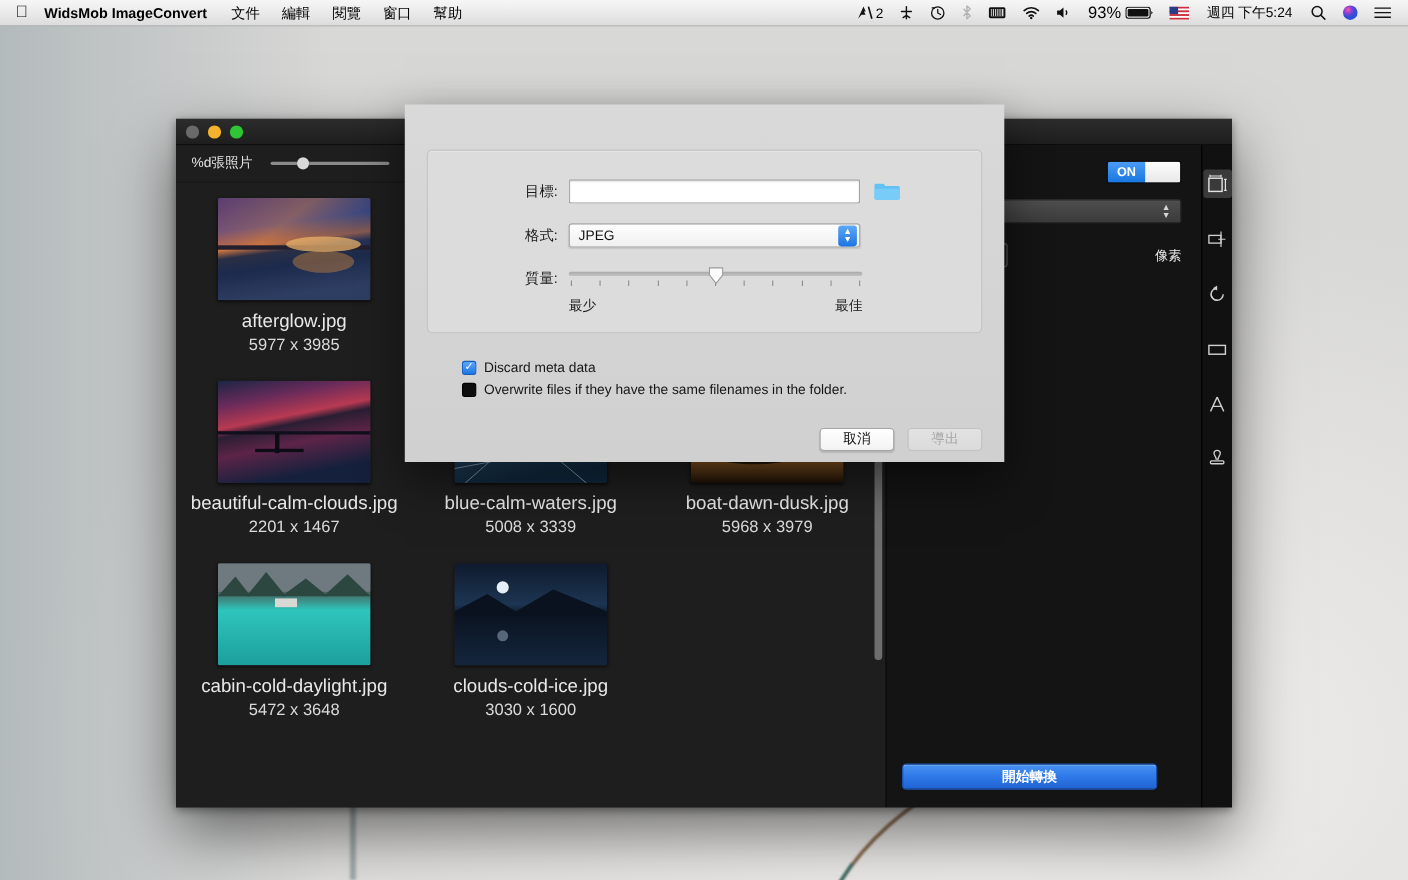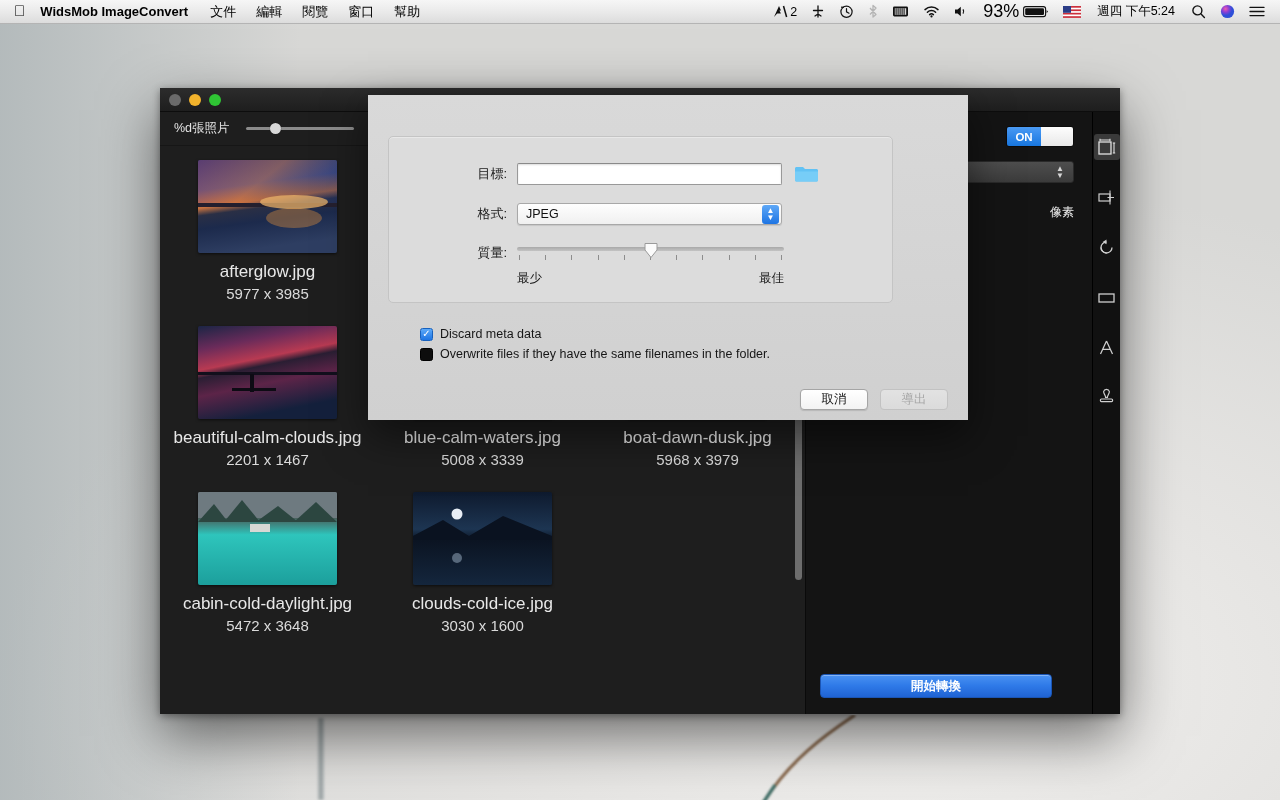--- a/index.html
+++ b/index.html
@@ -50,25 +50,25 @@
   .mb-app{ font-weight:bold; padding:0 12px 0 4px; }
   .mb-right{
     margin-left:auto; display:flex; align-items:center;
     height:24px; padding-right:8px; gap:0;
   }
   .mb-ic{
     padding:0 7px; height:24px; display:flex; align-items:center;
     white-space:nowrap; cursor:default;
   }
   .mb-clock{ padding:0 9px; font-size:12.5px; }
-  .mb-batt{ font-size:18px; padding:0 4px 0 7px; }
+  .mb-batt{ font-size:15px; padding:0 4px 0 7px; }
 
   
   #appwin{
-    position:absolute; left:160px; top:88px; width:960px; height:626px;
+    position:absolute; left:160px; top:108px; width:960px; height:626px;
     background:#1c1c1c;
     box-shadow:0 22px 54px rgba(0,0,0,.55), 0 2px 8px rgba(0,0,0,.4);
     z-index:10; overflow:hidden;
   }
   #win-titlebar{
     height:24px; width:100%;
     background:linear-gradient(180deg,#2c2c2c,#1e1e1e);
     border-bottom:1px solid #0d0d0d;
     display:flex; align-items:center; position:relative;
   }
@@ -185,21 +185,21 @@
   }
   .rail-btn{
     width:26px; height:26px; display:flex; align-items:center; justify-content:center;
     border-radius:3px;
   }
   .rail-btn.sel{ background:#3a3a3a; }
   .rail-btn svg{ display:block; }
 
   
   #sheet{
-    position:absolute; left:368px; top:95px; width:600px; height:325px;
+    position:absolute; left:368px; top:95px; width:545px; height:325px;
     background:linear-gradient(180deg,#d9d9d9 0%, #d4d4d4 55%, #d0d0d0 100%);
     box-shadow:0 16px 40px rgba(0,0,0,.5);
     z-index:30;
   }
   #sheet-inner{
     position:absolute; left:20px; top:41px; width:505px; height:167px;
     background:#dcdcdc;
     border:1px solid #c4c4c4;
     border-radius:5px;
     box-shadow:inset 0 1px 0 #e8e8e8;

